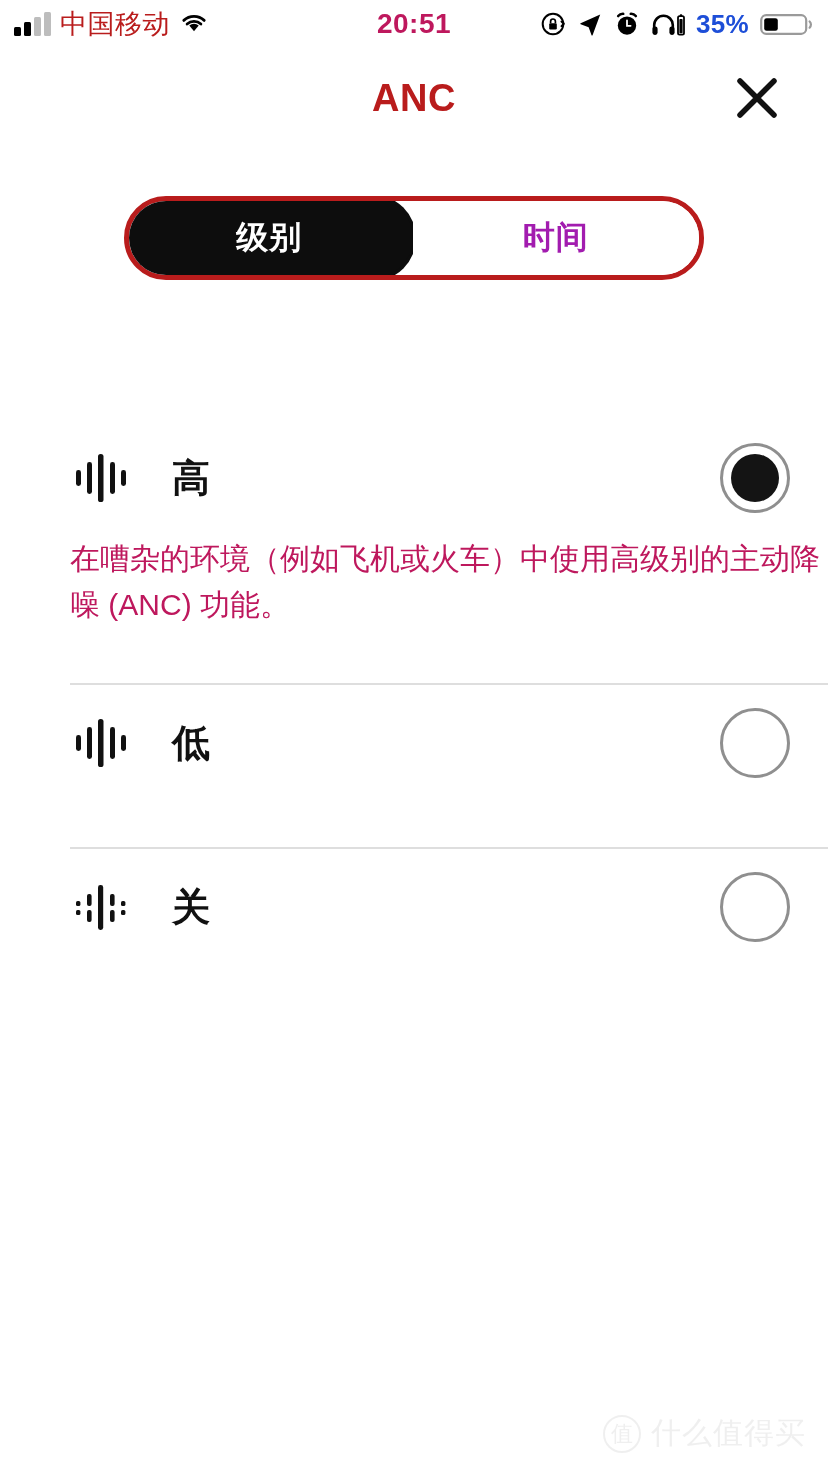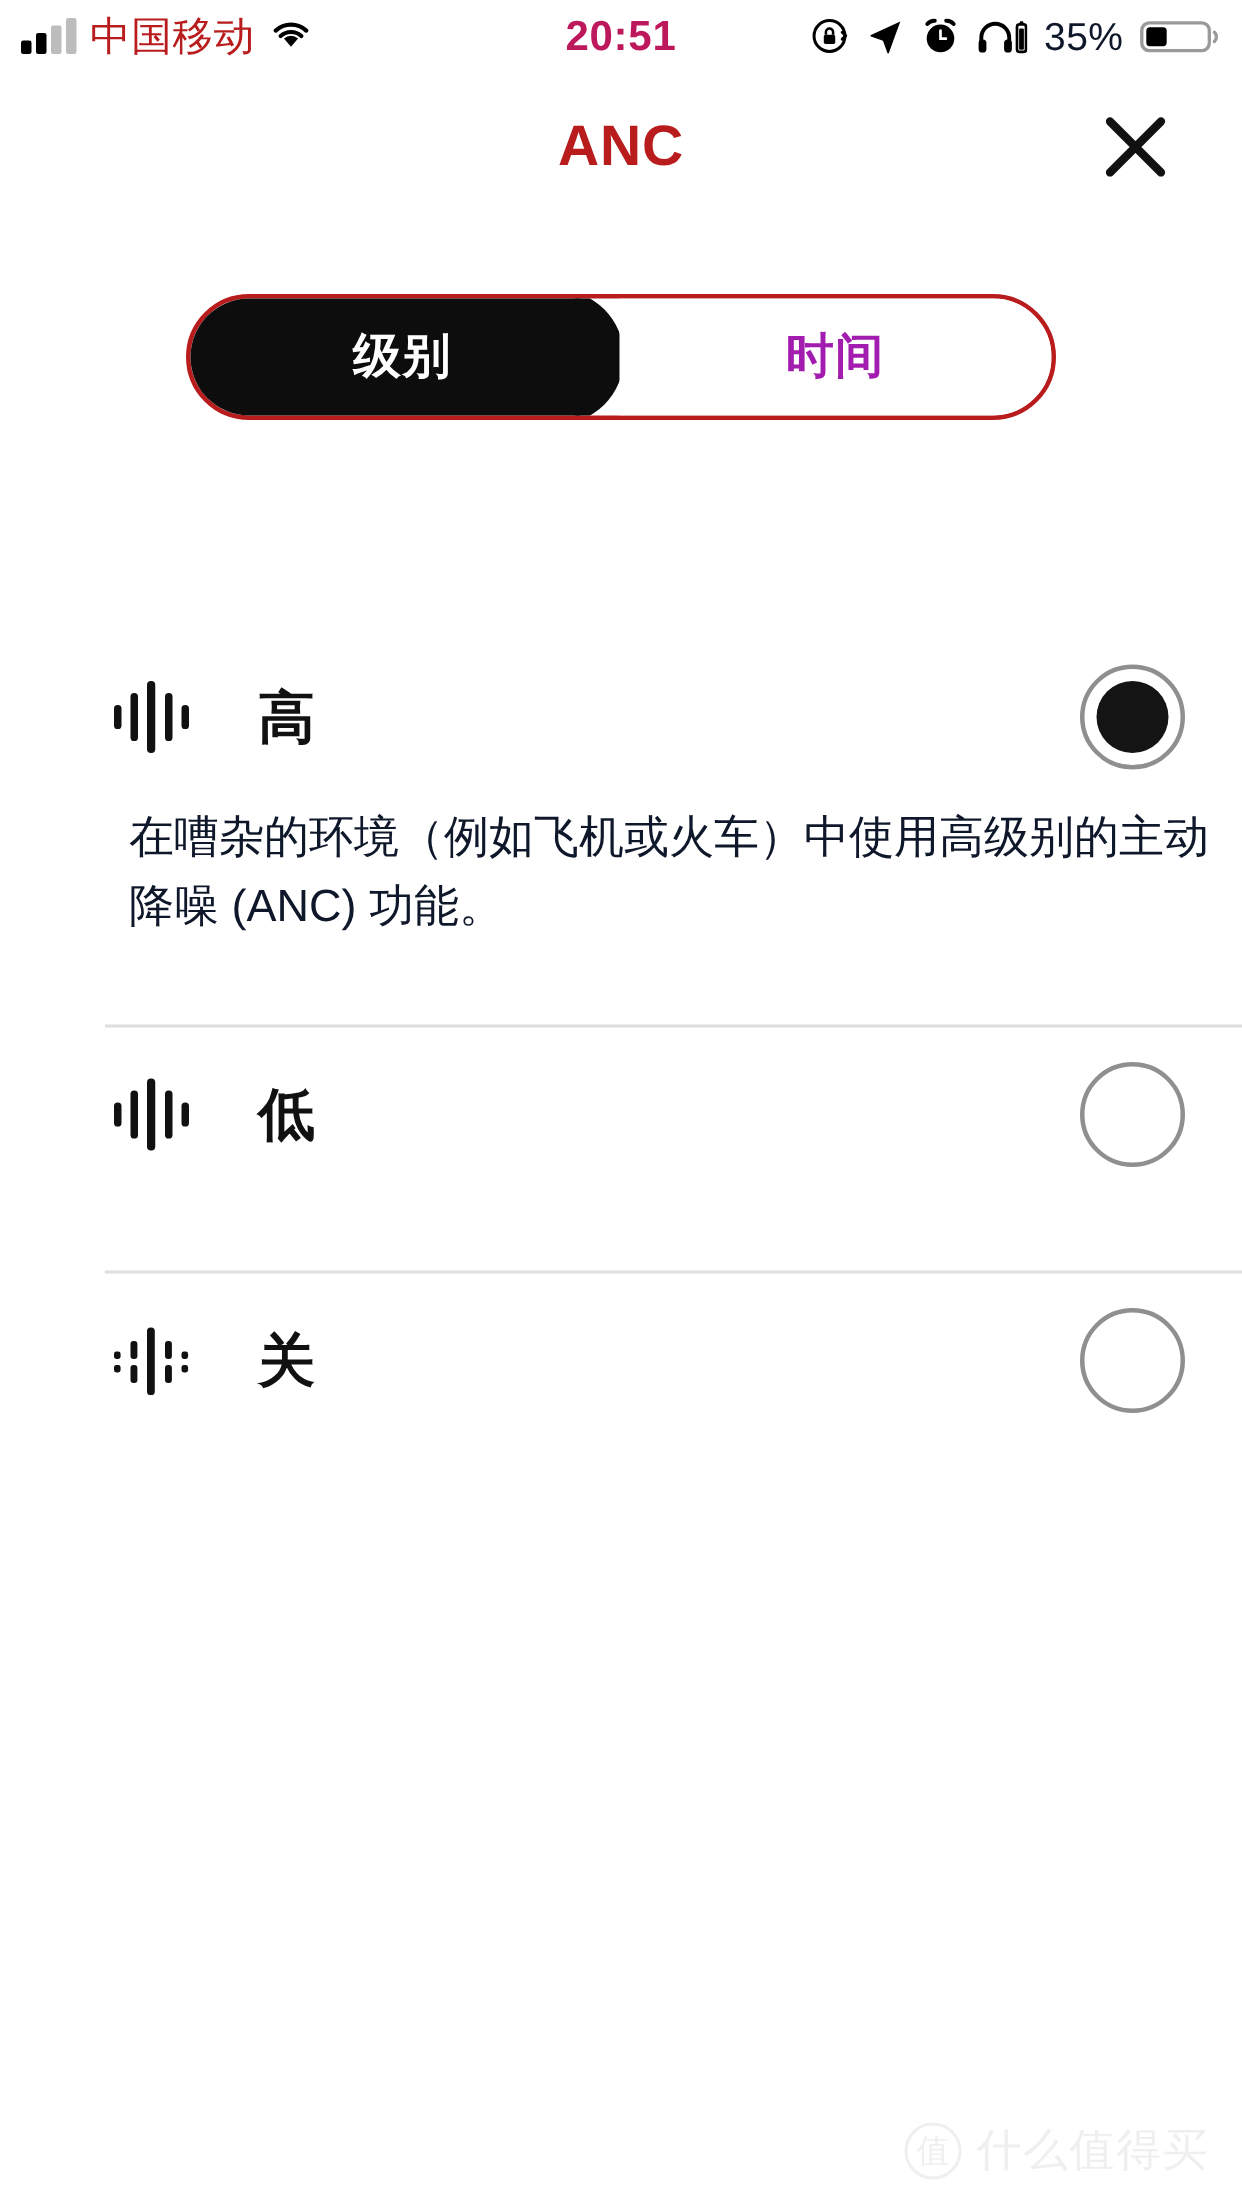--- a/index.html
+++ b/index.html
@@ -38,21 +38,21 @@
     position:absolute; left:0; right:0; top:0; height:48px;
     display:flex; align-items:center; justify-content:center;
   }
   .clock { font-size:28px; font-weight:600; color:#be185d; letter-spacing:.5px; }
 
   .sb-right {
     position:absolute; right:14px; top:0; height:48px;
     display:flex; align-items:center; gap:11px;
   }
   .sb-right svg { display:block; }
-  .batt-pct { font-size:26px; font-weight:400; color:#0f172a; letter-spacing:.3px; }
+  .batt-pct { font-size:26px; font-weight:700; color:#1d4ed8; letter-spacing:.3px; }
 
   
   .header {
     position:absolute; top:48px; left:0;
     width:828px; height:100px;
     display:flex; align-items:center; justify-content:center;
   }
   .header-title {
     font-size:38px; font-weight:600; color:#b91c1c;
     letter-spacing:.5px;
@@ -62,21 +62,21 @@
     transform:translateY(-50%);
     width:70px; height:70px;
     display:flex; align-items:center; justify-content:center;
     cursor:pointer;
   }
 
   
   .segmented {
     position:absolute; top:196px; left:124px;
     width:580px; height:84px;
-    border:3px solid #b91c1c;
+    border:5px solid #b91c1c;
     border-radius:42px;
     display:flex;
     overflow:hidden;
     background:#fff;
   }
   .seg {
     flex:1;
     display:flex; align-items:center; justify-content:center;
     font-size:32px; font-weight:600;
     color:#a21caf;
@@ -130,23 +130,22 @@
     width:0; height:0; border-radius:50%;
     background:#141414;
   }
   .radio.selected .dot {
     width:48px; height:48px;
   }
   .opt-desc {
     padding-left:70px; 
     font-size:30px;
     line-height:1.52;
-    color:#0f172a;
+    color:#be185d;
     padding-bottom:10px;
-    margin-left:16px;
   }
   .divider {
     margin-left:70px;
     height:2px;
     background:#dedede;
   }
   .opt-spacer { height:46px; }
 
   
   .watermark {

